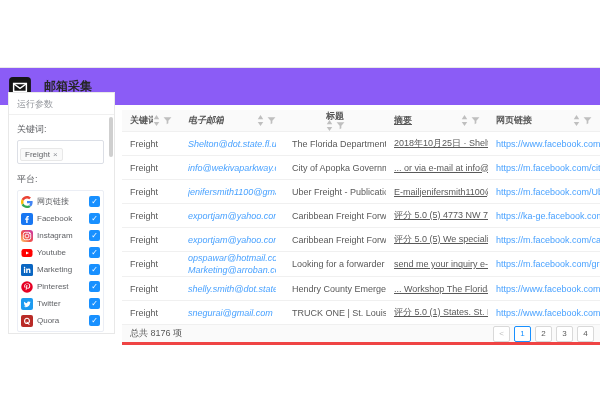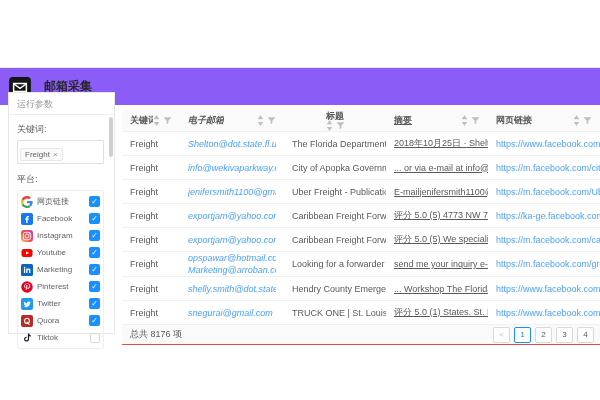--- a/index.html
+++ b/index.html
@@ -48,21 +48,21 @@
   .th-ic { display:flex; }
   .c0 { width:58px; } .c1 { width:104px;font-style:italic; } .c2 { width:102px;flex-direction:column; }
   .c3 { width:102px;text-decoration:underline; } .c4 { flex:1; min-width:0; }
   .trow { display:flex; align-items:center; border-bottom:1px solid #f0f0f0;
     min-height:24px; font-size:9px; color:#595959; background:#fff; }
   .td { padding:0 8px; white-space:nowrap; overflow:hidden; }
   .td.email { color:#4aa2ff; }
   .email-line { line-height:12px; white-space:nowrap; overflow:hidden; }
   .td.link { color:#4aa2ff; }
   .tfoot { display:flex; align-items:center; justify-content:space-between;
-    height:20px; background:#fafafa; border-bottom:1px solid #ef4444;
+    height:20px; background:#fafafa; border-bottom:3px solid #ef4444;
     padding:0 6px 0 8px; font-size:9px; color:#595959; }
   .pagination { display:flex; gap:4px; }
   .page-btn { min-width:17px; height:16px; padding:0 3px; border:1px solid #d9d9d9;
     border-radius:2px; background:#fff; font-size:8px; color:#595959;
     display:flex; align-items:center; justify-content:center; cursor:pointer; }
   .page-btn.prev { color:#bfbfbf; }
   .page-btn.active { border-color:#1890ff; color:#1890ff; }
 </style>
 </head>
 <body>
@@ -174,29 +174,20 @@
         <div class="pf-row">
           <span class="pf-icon">
             <svg viewBox="0 0 24 24">
               <rect width="24" height="24" rx="4" fill="#b92b27"></rect>
               <path fill="#fff" d="M12 5.5c-3.5 0-6 2.8-6 6.3s2.5 6.3 6 6.3c.6 0 1.2-.1 1.7-.3.5.8 1.2 1.6 2.5 1.6.6 0 1.1-.1 1.5-.3l-.4-1.4c-.2.1-.4.1-.6.1-.6 0-.9-.4-1.2-.9 1.5-1.1 2.5-3 2.5-5.1 0-3.5-2.5-6.3-6-6.3zm0 2.1c2.1 0 3.6 1.8 3.6 4.2 0 1.3-.4 2.4-1.1 3.1-.5-.8-1.2-1.5-2.6-1.5-.8 0-1.5.2-1.9.5l.5 1.1c.2-.1.5-.2.8-.2.7 0 1.1.5 1.5 1.1-.3.1-.6.1-.8.1-2.1 0-3.6-1.8-3.6-4.2s1.5-4.2 3.6-4.2z"></path>
             </svg>
           </span>
           <span class="pf-name">Quora</span>
           <span class="checkbox checked">✓</span>
         </div>
-        <div class="pf-row">
-          <span class="pf-icon">
-            <svg viewBox="0 0 24 24">
-              <path d="M13.8 3h2.4c.3 1.8 1.4 3.1 3.3 3.4v2.5c-1.3 0-2.4-.4-3.3-1.1v6.1c0 3.1-2.1 5.3-5.1 5.3a4.9 4.9 0 01-5-4.9c0-2.9 2.3-5 5.2-4.9v2.6c-1.5-.3-2.8.8-2.8 2.3 0 1.4 1.1 2.4 2.5 2.4 1.5 0 2.8-1 2.8-3V3z" fill="#161823"></path>
-            </svg>
-          </span>
-          <span class="pf-name">Tiktok</span>
-          <span class="checkbox unchecked"></span>
-        </div>
       </div>
     <div class="sb-track">
         <div class="sb-thumb"></div>
       </div>
   </div>
 </div>
 
 <div class="table">
   <div class="thead" id="thead">
       <div class="th c0">

